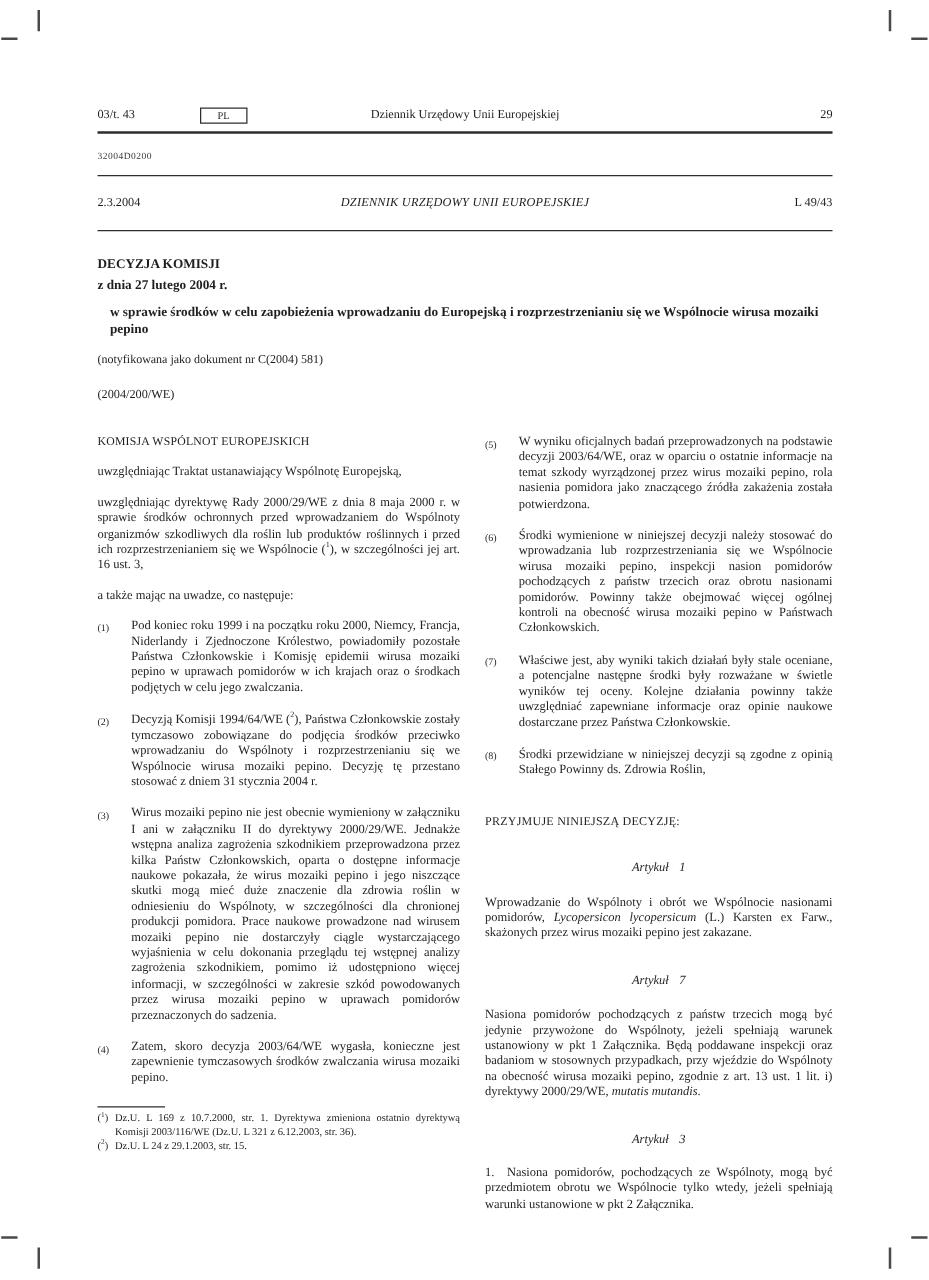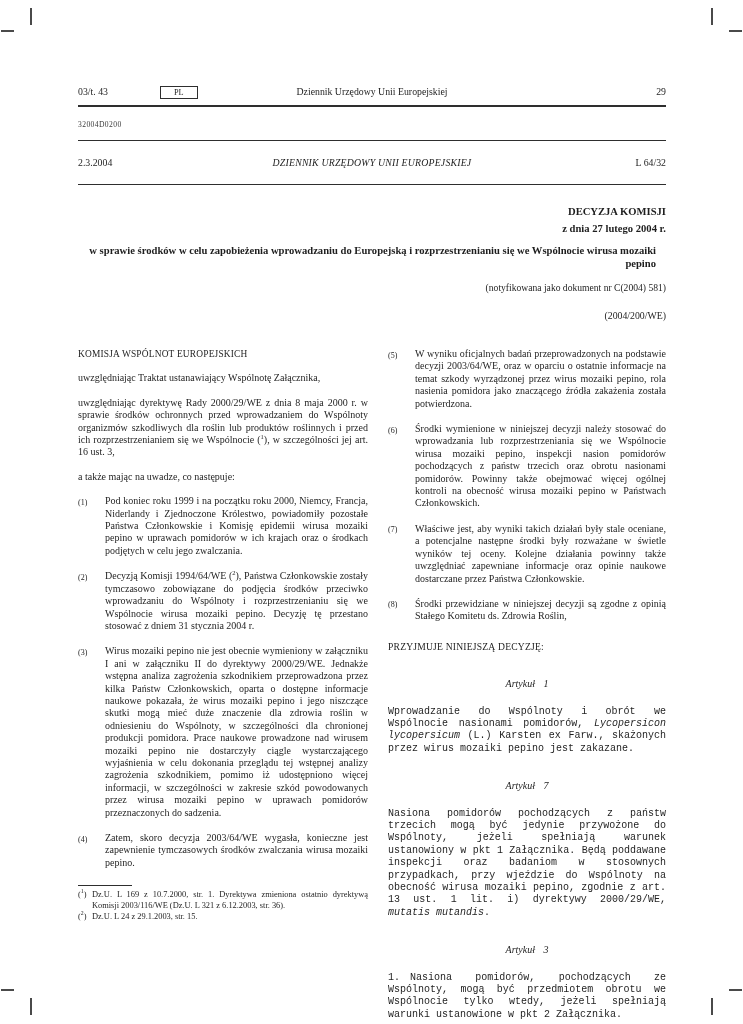--- a/index.html
+++ b/index.html
@@ -82,21 +82,21 @@
     position: absolute;
     left: 0; right: 0;
     text-align: center;
     font-style: italic;
     letter-spacing: 0.2px;
     pointer-events: none;
   }
   .h2ref { margin-left: auto; }
 
   
-  .titleblock { margin-top: 21px; text-align: right; }
+  .titleblock { margin-top: 21px; text-align: left; }
   .t-org   { font-weight: bold; font-size: 10.6px; }
   .t-date  { font-weight: bold; font-size: 10.6px; margin-top: 6px; }
   .t-subj  { font-weight: bold; font-size: 10.6px; margin-top: 10px; padding: 0 10px; line-height: 13px; }
   .t-notif { font-size: 9.6px; margin-top: 12px; }
   .t-num   { font-size: 9.8px; margin-top: 17px; }
 
   
   .cols {
     display: flex;
     gap: 20px;
@@ -134,29 +134,29 @@
   .footnote {
     display: flex;
     font-size: 8.4px;
     line-height: 10.9px;
     text-align: justify;
   }
   .fnmark { width: 14px; flex-shrink: 0; }
   .fnmark sup { font-size: 5.8px; }
   .fntext { flex: 1; }
 
-  .enact { margin-top: 18px; font-size: 9.6px; letter-spacing: 0.2px; text-align: left; }
+  .enact { margin-top: 29px; font-size: 9.6px; letter-spacing: 0.2px; text-align: left; }
 
   .art-head {
     text-align: center;
     font-style: italic;
     word-spacing: 6px;
     margin: 25px 0 15px 0;
   }
-  .art-par { margin: 0; font-family: Liberation Mono, monospace; }
+  .art-par { margin: 0; }
   .italic { font-style: italic; }
 </style>
 </head>
 <body>
 
 <div class="mark-v tl-v"></div>
 <div class="mark-h tl-h"></div>
 <div class="mark-v tr-v"></div>
 <div class="mark-h tr-h"></div>
 <div class="mark-h bl-h"></div>
@@ -171,36 +171,36 @@
     <span class="plbox">PL</span>
     <span class="h1title">Dziennik Urzędowy Unii Europejskiej</span>
     <span class="h1page">29</span>
   </div>
 
   <div class="doccode">32004D0200</div>
 
   <div class="h2row">
     <span class="h2date">2.3.2004</span>
     <span class="h2title">DZIENNIK URZĘDOWY UNII EUROPEJSKIEJ</span>
-    <span class="h2ref">L 64/32</span>
+    <span class="h2ref">L 49/43</span>
   </div>
 
   <div class="titleblock">
     <div class="t-org">DECYZJA KOMISJI</div>
     <div class="t-date">z dnia 27 lutego 2004 r.</div>
     <div class="t-subj">w sprawie środków w celu zapobieżenia wprowadzaniu do Europejską i rozprzestrzenianiu się we Wspólnocie wirusa mozaiki pepino</div>
     <div class="t-notif">(notyfikowana jako dokument nr C(2004) 581)</div>
     <div class="t-num">(2004/200/WE)</div>
   </div>
 
   <div class="cols">
 
     <div class="col col-left">
       <div class="actor">KOMISJA WSPÓLNOT EUROPEJSKICH</div>
-      <p class="citation">uwzględniając Traktat ustanawiający Wspólnotę Załącznika,</p>
+      <p class="citation">uwzględniając Traktat ustanawiający Wspólnotę Europejską,</p>
       <p class="citation"><span>uwzględniając dyrektywę Rady 2000/29/WE z dnia 8 maja 2000 r. w sprawie środków ochronnych przed wprowadzaniem do Wspólnoty organizmów szkodliwych dla roślin lub produktów roślinnych i przed ich rozprzestrzenianiem się we Wspólnocie (</span><sup>1</sup><span>), w szczególności jej art. 16 ust. 3,</span></p>
       <p class="citation">a także mając na uwadze, co następuje:</p>
 
       <div class="recital">
         <span class="rnum">(1)</span>
         <span class="rtext"><span>Pod koniec roku 1999 i na początku roku 2000, Niemcy, Francja, Niderlandy i Zjednoczone Królestwo, powiadomiły pozostałe Państwa Członkowskie i Komisję epidemii wirusa mozaiki pepino w uprawach pomidorów w ich krajach oraz o środkach podjętych w celu jego zwalczania.</span></span>
       </div>
       <div class="recital">
         <span class="rnum">(2)</span>
         <span class="rtext"><span>Decyzją Komisji 1994/64/WE (</span><sup>2</sup><span>), Państwa Członkowskie zostały tymczasowo zobowiązane do podjęcia środków przeciwko wprowadzaniu do Wspólnoty i rozprzestrzenianiu się we Wspólnocie wirusa mozaiki pepino. Decyzję tę przestano stosować z dniem 31 stycznia 2004 r.</span></span>
@@ -233,21 +233,21 @@
       <div class="recital">
         <span class="rnum">(6)</span>
         <span class="rtext"><span>Środki wymienione w niniejszej decyzji należy stosować do wprowadzania lub rozprzestrzeniania się we Wspólnocie wirusa mozaiki pepino, inspekcji nasion pomidorów pochodzących z państw trzecich oraz obrotu nasionami pomidorów. Powinny także obejmować więcej ogólnej kontroli na obecność wirusa mozaiki pepino w Państwach Członkowskich.</span></span>
       </div>
       <div class="recital">
         <span class="rnum">(7)</span>
         <span class="rtext"><span>Właściwe jest, aby wyniki takich działań były stale oceniane, a potencjalne następne środki były rozważane w świetle wyników tej oceny. Kolejne działania powinny także uwzględniać zapewniane informacje oraz opinie naukowe dostarczane przez Państwa Członkowskie.</span></span>
       </div>
       <div class="recital">
         <span class="rnum">(8)</span>
-        <span class="rtext"><span>Środki przewidziane w niniejszej decyzji są zgodne z opinią Stałego Komitetu ds. Zdrowia Roślin,</span></span>
+        <span class="rtext"><span>Środki przewidziane w niniejszej decyzji są zgodne z opinią Stałego Powinny ds. Zdrowia Roślin,</span></span>
       </div>
 
       <div class="enact">PRZYJMUJE NINIEJSZĄ DECYZJĘ:</div>
 
       <div>
         <div class="art-head">Artykuł 1</div>
         <p class="art-par"><span>Wprowadzanie do Wspólnoty i obrót we Wspólnocie nasionami pomidorów, </span><span class="italic">Lycopersicon lycopersicum</span><span> (L.) Karsten ex Farw., skażonych przez wirus mozaiki pepino jest zakazane.</span></p>
       </div>
       <div>
         <div class="art-head">Artykuł 7</div>

